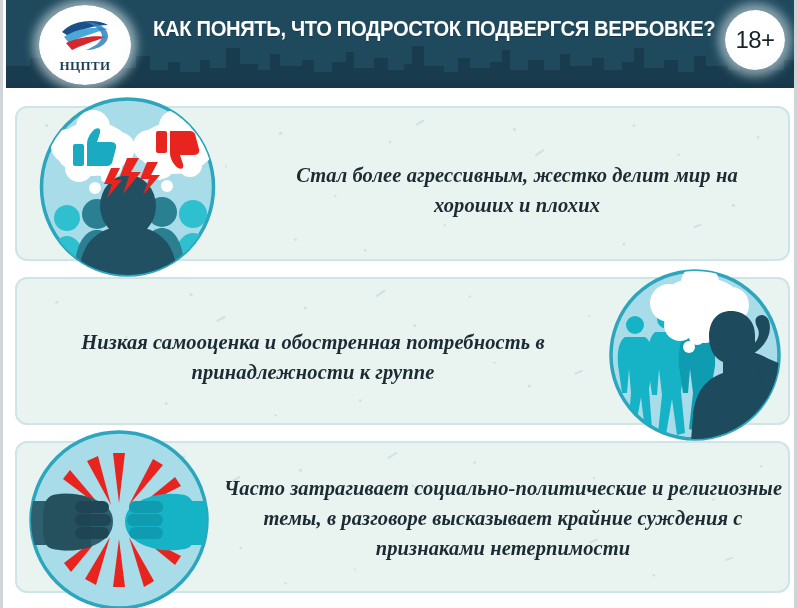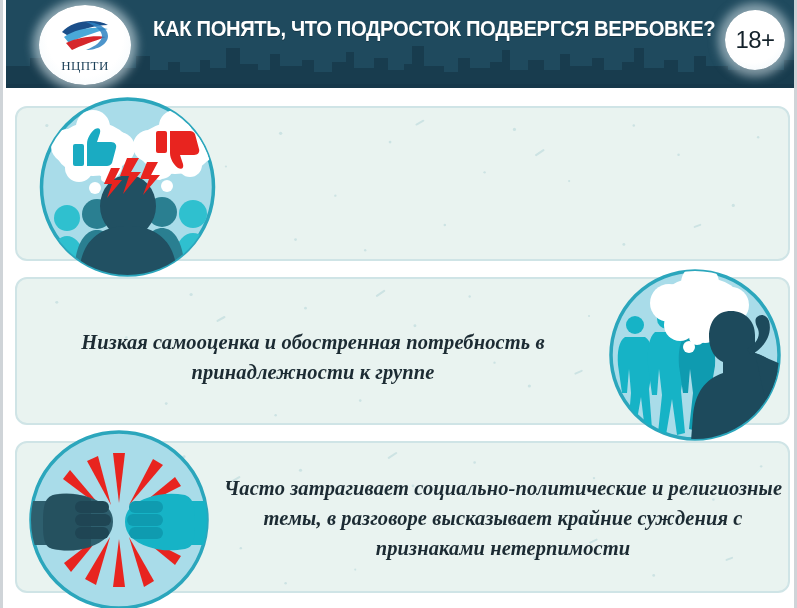--- a/index.html
+++ b/index.html
@@ -50,21 +50,21 @@
   .logo-badge{
     position:absolute;left:33px;top:5px;width:92px;height:80px;
     border-radius:50%;
     background:radial-gradient(ellipse at 50% 40%, #ffffff 58%, #eef6fa 100%);
     box-shadow:0 0 10px 6px rgba(235,246,250,.55);
     display:flex;flex-direction:column;align-items:center;justify-content:center;
   }
   .logo-mark{display:block;}
   .logo-text{
     font-family:"Liberation Serif", serif;
-    font-weight:normal;font-size:13px;color:#1b3f57;
+    font-weight:bold;font-size:13px;color:#1b3f57;
     letter-spacing:.4px;margin-top:2px;
   }
 
   
   .age-badge{
     position:absolute;left:719px;top:10px;width:60px;height:60px;
     border-radius:50%;
     background:radial-gradient(circle at 45% 38%, #ffffff 60%, #eaf4f9 100%);
     box-shadow:0 0 10px 7px rgba(235,246,250,.5);
     display:flex;align-items:center;justify-content:center;
@@ -296,20 +296,21 @@
 
             <g fill="#e8241f">
               <path d="M92 62 L104 62 L96 76 L106 76 L88 98 L94 80 L85 80 Z"></path>
               <path d="M112 66 L123 66 L116 79 L125 79 L108 99 L114 83 L105 83 Z"></path>
               <path d="M76 72 L85 72 L79 84 L87 84 L72 102 L77 88 L69 88 Z"></path>
             </g>
           </g>
         </svg>
       </div>
 
+      <div class="card-text">Стал более агрессивным, жестко делит мир на хороших и плохих</div>
     </div>
 
     <div class="card card2">
       <div class="card-noise">
         <svg viewBox="0 0 775 148" preserveAspectRatio="none">
           <g fill="#b6d6d9" opacity=".55">
             <circle cx="40" cy="24" r="1.5"></circle>
               <circle cx="110" cy="60" r="1.2"></circle>
             <circle cx="175" cy="16" r="1.6"></circle>
               <circle cx="230" cy="100" r="1.1"></circle>

